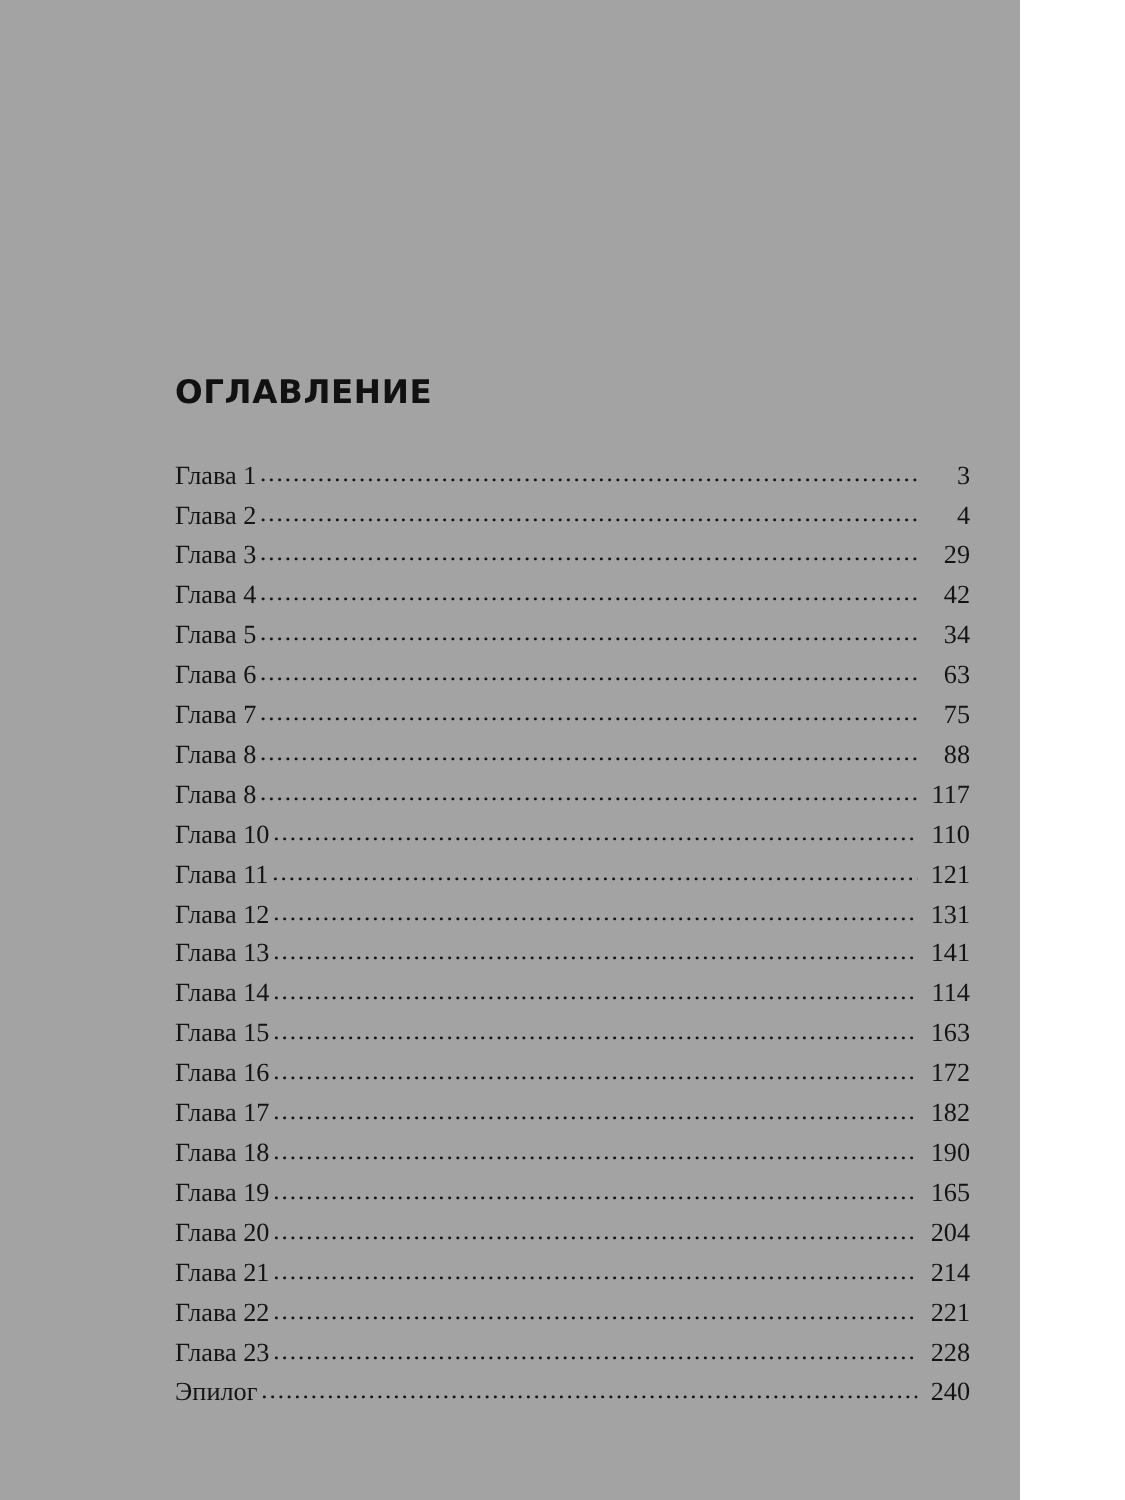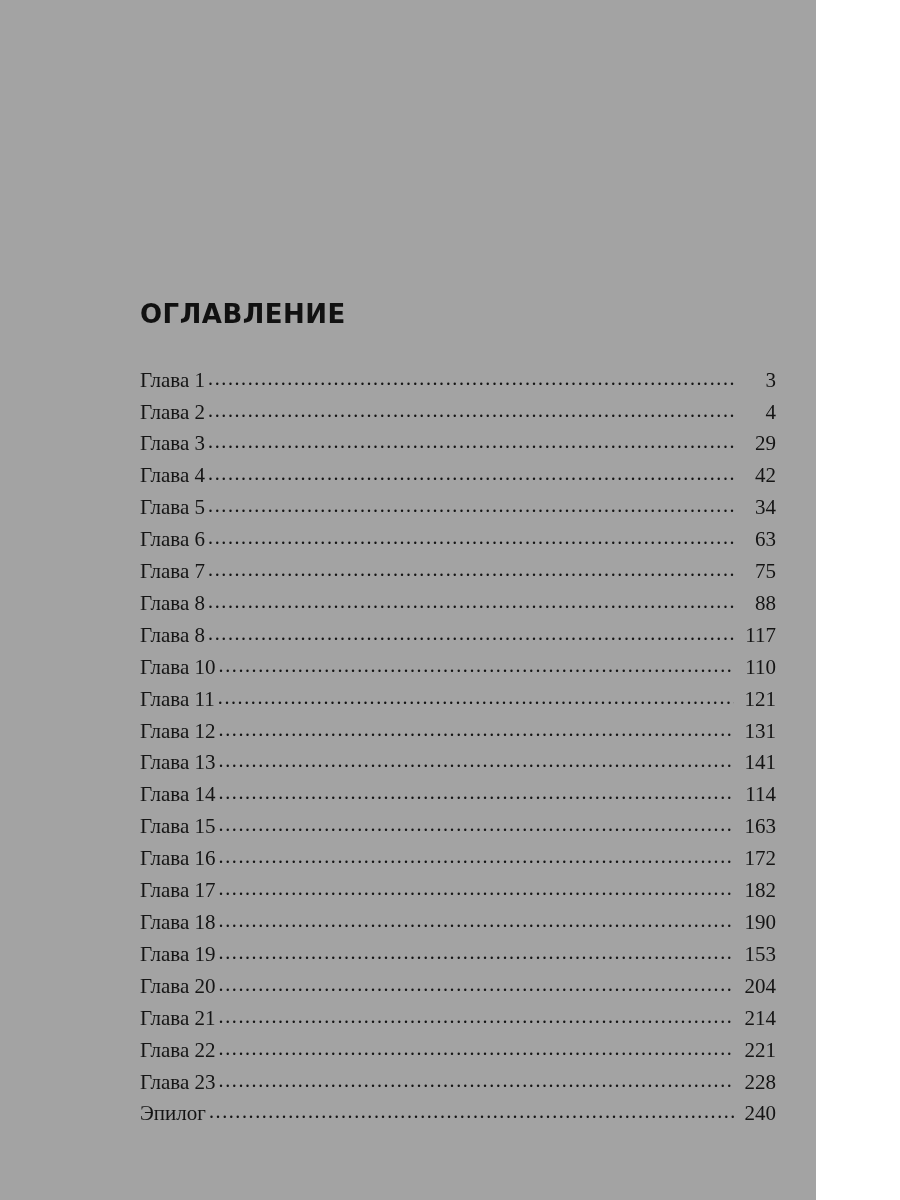--- a/index.html
+++ b/index.html
@@ -164,21 +164,21 @@
         <span class="toc-page">182</span>
       </li>
       <li class="toc-item">
         <span class="toc-label">Глава 18</span>
         <span class="toc-dots">........................................................................................................</span>
         <span class="toc-page">190</span>
       </li>
       <li class="toc-item">
         <span class="toc-label">Глава 19</span>
         <span class="toc-dots">........................................................................................................</span>
-        <span class="toc-page">153</span>
+        <span class="toc-page">165</span>
       </li>
       <li class="toc-item">
         <span class="toc-label">Глава 20</span>
         <span class="toc-dots">........................................................................................................</span>
         <span class="toc-page">204</span>
       </li>
       <li class="toc-item">
         <span class="toc-label">Глава 21</span>
         <span class="toc-dots">........................................................................................................</span>
         <span class="toc-page">214</span>

